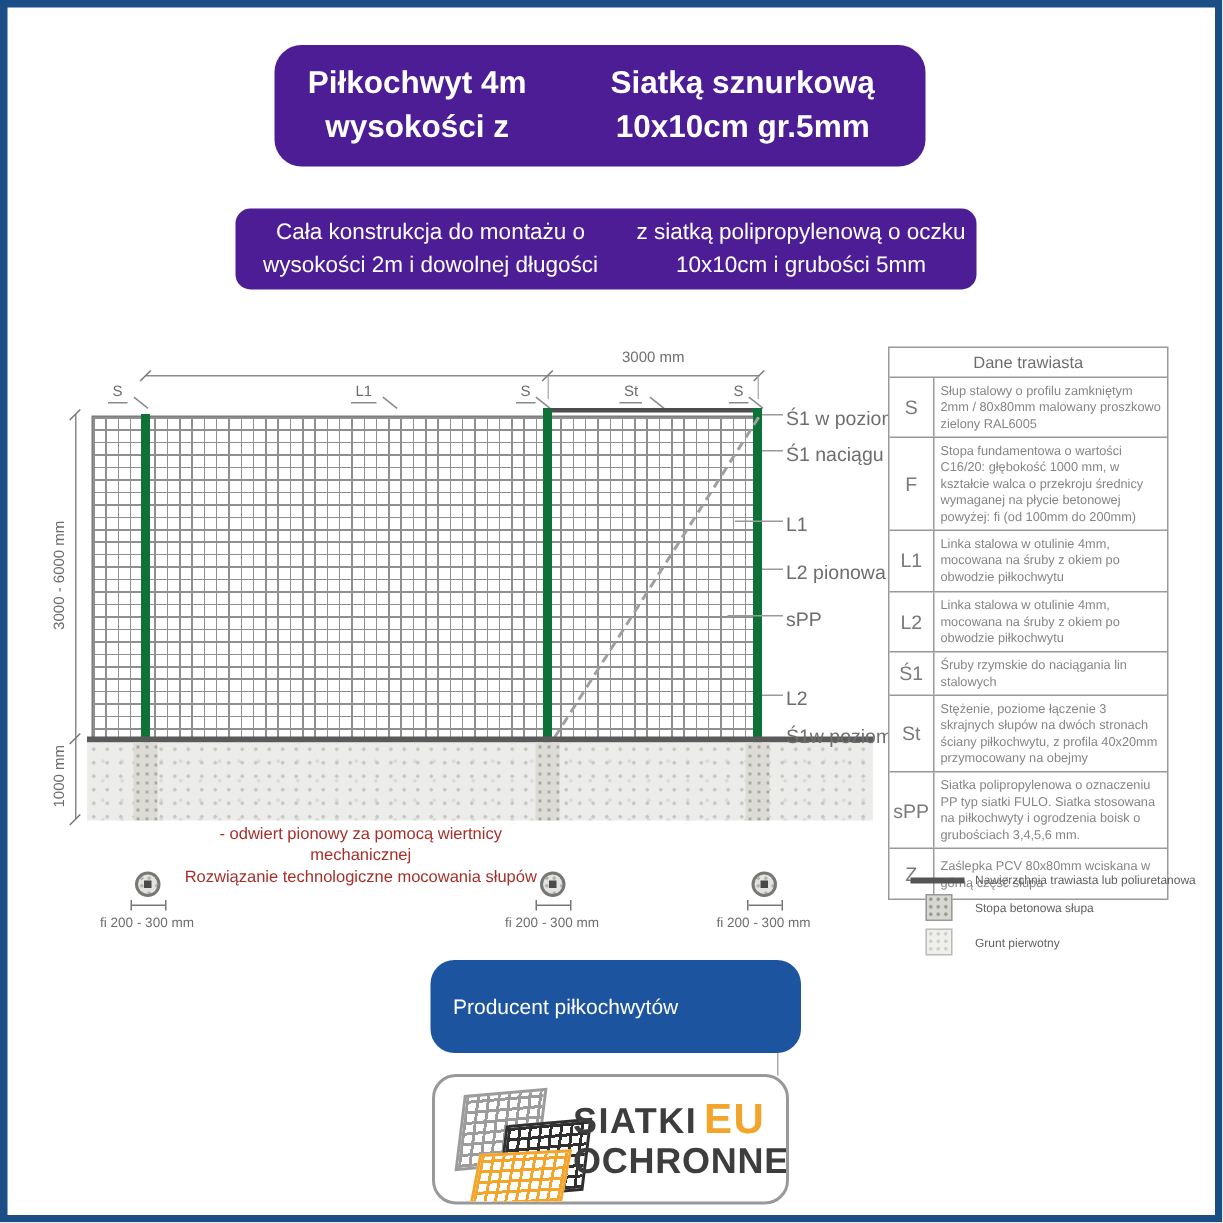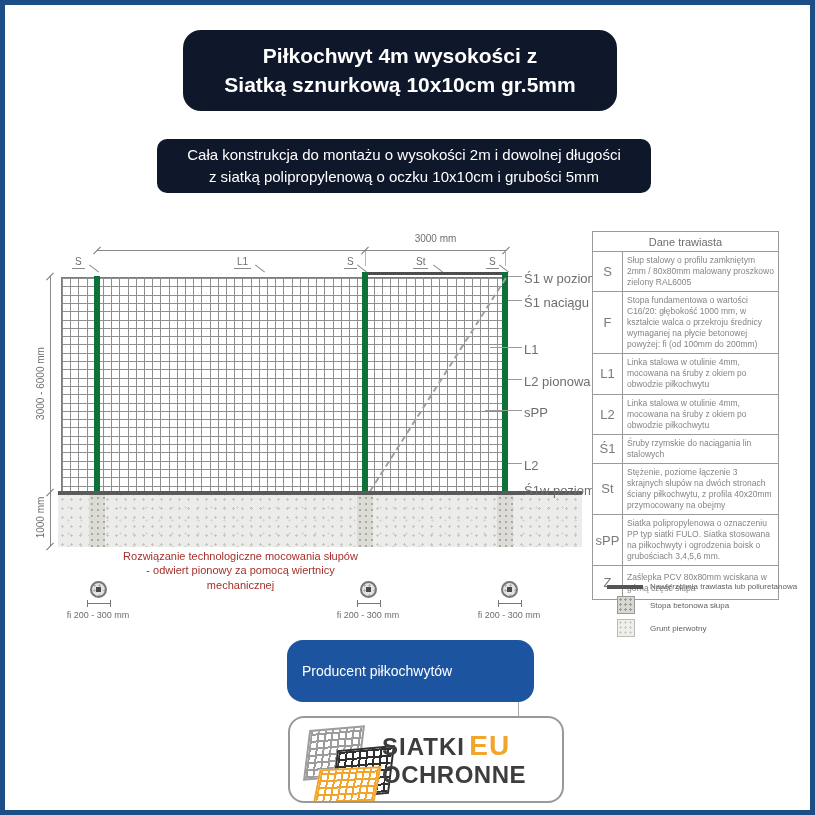--- a/index.html
+++ b/index.html
@@ -1,21 +1,21 @@
 <!DOCTYPE html>
 <html><head>
 <meta charset="utf-8">
 <style>
   html,body{margin:0;padding:0;background:#fff;}
   #canvas{position:relative;width:815px;height:815px;background:#fff;overflow:hidden;
           font-family:"Liberation Sans",sans-serif;}
   .frame{position:absolute;inset:0;border:5px solid #1b4d87;pointer-events:none;}
 
   
-  .banner{position:absolute;background:#0f172a;color:#fff;display:flex;flex-direction:column;
+  .banner{position:absolute;background:#4c1d95;color:#fff;display:flex;flex-direction:row;
           align-items:center;justify-content:center;text-align:center;}
   .title-box{left:183px;top:30px;width:434px;height:81px;border-radius:18px;
              font-size:21px;font-weight:bold;line-height:1.35;}
   .subtitle-box{left:157px;top:139px;width:494px;height:54px;border-radius:10px;
                 font-size:15px;line-height:1.45;}
 
   
   .dim{position:absolute;font-size:10px;color:#6e6e6e;text-align:center;}
   .dimline{position:absolute;background:#8a8a8a;height:1px;}
   .vline{position:absolute;background:#8a8a8a;width:1px;}
@@ -78,21 +78,21 @@
           background-color:#efefec;background-image:radial-gradient(#cfcfca 1px,transparent 1.2px);
           background-size:5px 5px;}
 
   
   .producer{position:absolute;left:287px;top:640px;width:247px;height:62px;border-radius:16px;
             background:#1d54a0;color:#fff;display:flex;align-items:center;justify-content:space-between;
             box-sizing:border-box;padding:0 10px 0 15px;}
   .producer-label{font-size:14px;}
   .producer-address{font-size:8.5px;line-height:1.35;text-align:left;}
   .connector{position:absolute;left:518px;top:702px;width:1px;height:15px;background:#aaa;}
-  .logo{position:absolute;left:288px;top:716px;width:276px;height:87px;background:#fff;
+  .logo{position:absolute;left:288px;top:716px;width:238px;height:87px;background:#fff;
         border:2px solid #999;border-radius:16px;box-sizing:border-box;overflow:hidden;}
   .net{position:absolute;background-color:#fff;border-width:2px;border-style:solid;}
   .net-grid{background-image:repeating-linear-gradient(0deg,var(--c) 0 2px,transparent 2px 7px),
             repeating-linear-gradient(90deg,var(--c) 0 2px,transparent 2px 7px);}
   .logo-text{position:absolute;left:92px;top:13px;line-height:1.1;white-space:nowrap;}
   .logo-w1{font-size:24px;font-weight:bold;color:#3d3d3d;letter-spacing:1px;}
   .logo-w2{font-size:28px;font-weight:bold;color:#f2a52a;letter-spacing:1px;}
   .logo-w3{font-size:24px;font-weight:bold;color:#3d3d3d;letter-spacing:0.5px;}
 </style>
 </head>
@@ -157,22 +157,22 @@
   <div class="callout" style="top:342px;">L1</div>
   <div class="hlead" style="left:508px;top:379px;width:14px;"></div>
   <div class="callout" style="top:374px;">L2 pionowa</div>
   <div class="hlead" style="left:485px;top:410px;width:37px;"></div>
   <div class="callout" style="top:405px;">sPP</div>
   <div class="hlead" style="left:508px;top:463px;width:14px;"></div>
   <div class="callout" style="top:458px;">L2</div>
   <div class="callout" style="top:483px;">Ś1w poziomie</div>
 
   <div class="note">
+    <div>- odwiert pionowy za pomocą wiertnicy mechanicznej</div>
     <div>Rozwiązanie technologiczne mocowania słupów</div>
-    <div>- odwiert pionowy za pomocą wiertnicy mechanicznej</div>
   </div>
 
   <div class="drill" style="left:90px;top:581px;"></div>
   <div class="drill" style="left:360px;top:581px;"></div>
   <div class="drill" style="left:501px;top:581px;"></div>
   <div class="drill-dim" style="left:87px;top:600px;"></div>
   <div class="drill-dim" style="left:357px;top:600px;"></div>
   <div class="drill-dim" style="left:498px;top:600px;"></div>
   <div class="dim" style="left:53px;top:610px;width:90px;font-size:9px;">fi 200 - 300 mm</div>
   <div class="dim" style="left:323px;top:610px;width:90px;font-size:9px;">fi 200 - 300 mm</div>

